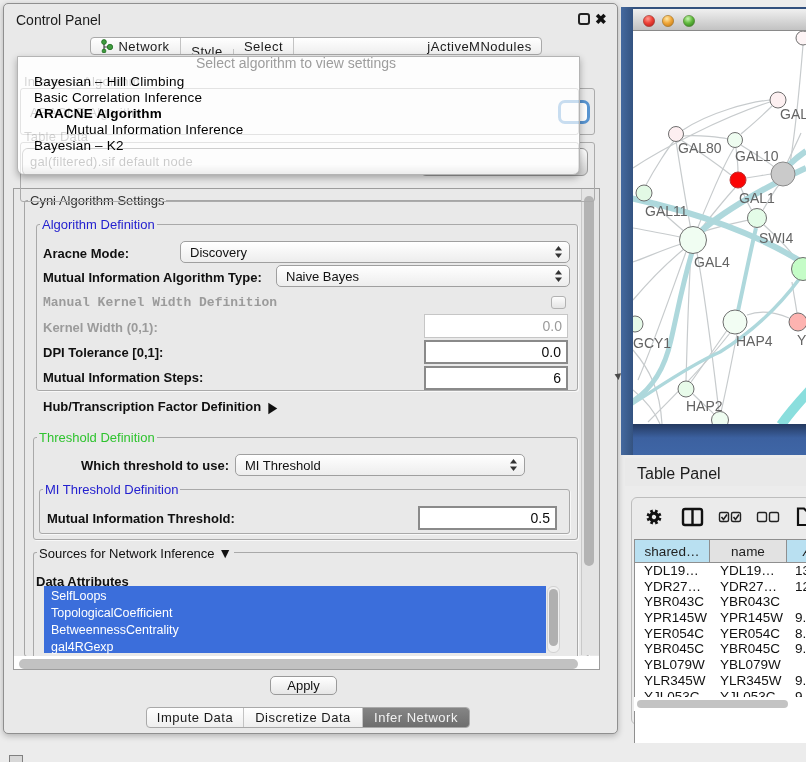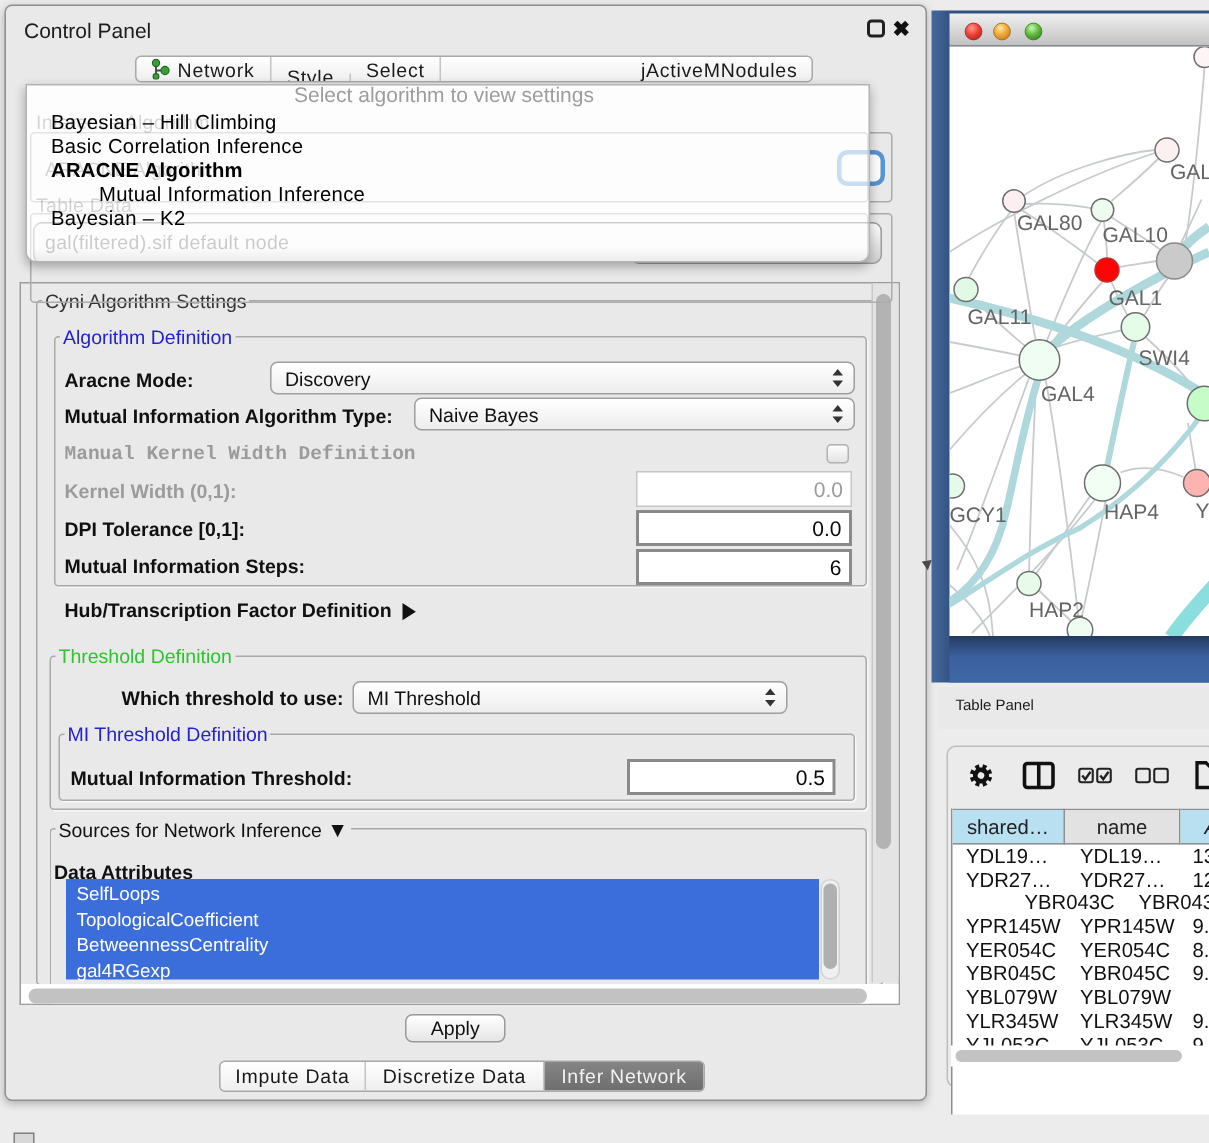--- a/index.html
+++ b/index.html
@@ -49,21 +49,21 @@
   border:1px solid #b4b4b4; border-radius:0 0 7px 7px; box-shadow:0 3px 7px rgba(0,0,0,0.3);
   font-size:13.5px; color:#000; letter-spacing:0.2px; }
 #popup .it { position:absolute; left:16px; white-space:nowrap; }
 #popup .ph { position:absolute; left:178px; top:-2px; color:#9d9d9d; font-size:14px; letter-spacing:0px; }
 
 #bluewin { left:621px; top:7px; width:185px; height:448px; background:linear-gradient(90deg,#44699f,#33517e 13px,#33517e); }
 #mactitle { left:633px; top:9px; width:173px; height:22px;
   background:linear-gradient(#f0f0f0,#c2c2c2); border-bottom:1px solid #8a8a8a; }
 #netcanvas { left:633px; top:31px; width:173px; height:393px; background:#ffffff; overflow:hidden; }
 #tp-strip { left:625px; top:458px; width:181px; height:28px; background:#e9e9e9; }
-#tp-strip span { position:absolute; left:12px; top:7px; font-size:10px; color:#1c1c1c; }
+#tp-strip span { position:absolute; left:12px; top:7px; font-size:16px; color:#1c1c1c; }
 #tablebox { left:631px; top:497px; width:180px; height:228px; background:#ebebeb;
   border:1px solid #bdbdbd; border-radius:6px; }
 </style>
 </head>
 <body>
 
 <div id="cp" class="abs"></div>
 <div id="cp-title" class="abs">Control Panel</div>
 <div id="ic-float" class="abs"></div>
 <div id="ic-close" class="abs">✖</div>
@@ -313,21 +313,21 @@
       <div style="position:relative;height:15.7px;">
         <span style="position:absolute;left:9px;">YDL19…</span>
         <span style="position:absolute;left:85px;">YDL19…</span>
         <span style="position:absolute;left:160px;">13</span>
       </div>
       <div style="position:relative;height:15.7px;">
         <span style="position:absolute;left:9px;">YDR27…</span>
         <span style="position:absolute;left:85px;">YDR27…</span>
         <span style="position:absolute;left:160px;">12</span>
       </div>
-      <div style="position:relative;height:15.7px;margin-left:39px;">
+      <div style="position:relative;height:15.7px;">
         <span style="position:absolute;left:9px;">YBR043C</span>
         <span style="position:absolute;left:85px;">YBR043C</span>
         <span style="position:absolute;left:160px;"></span>
       </div>
       <div style="position:relative;height:15.7px;">
         <span style="position:absolute;left:9px;">YPR145W</span>
         <span style="position:absolute;left:85px;">YPR145W</span>
         <span style="position:absolute;left:160px;">9.</span>
       </div>
       <div style="position:relative;height:15.7px;">

